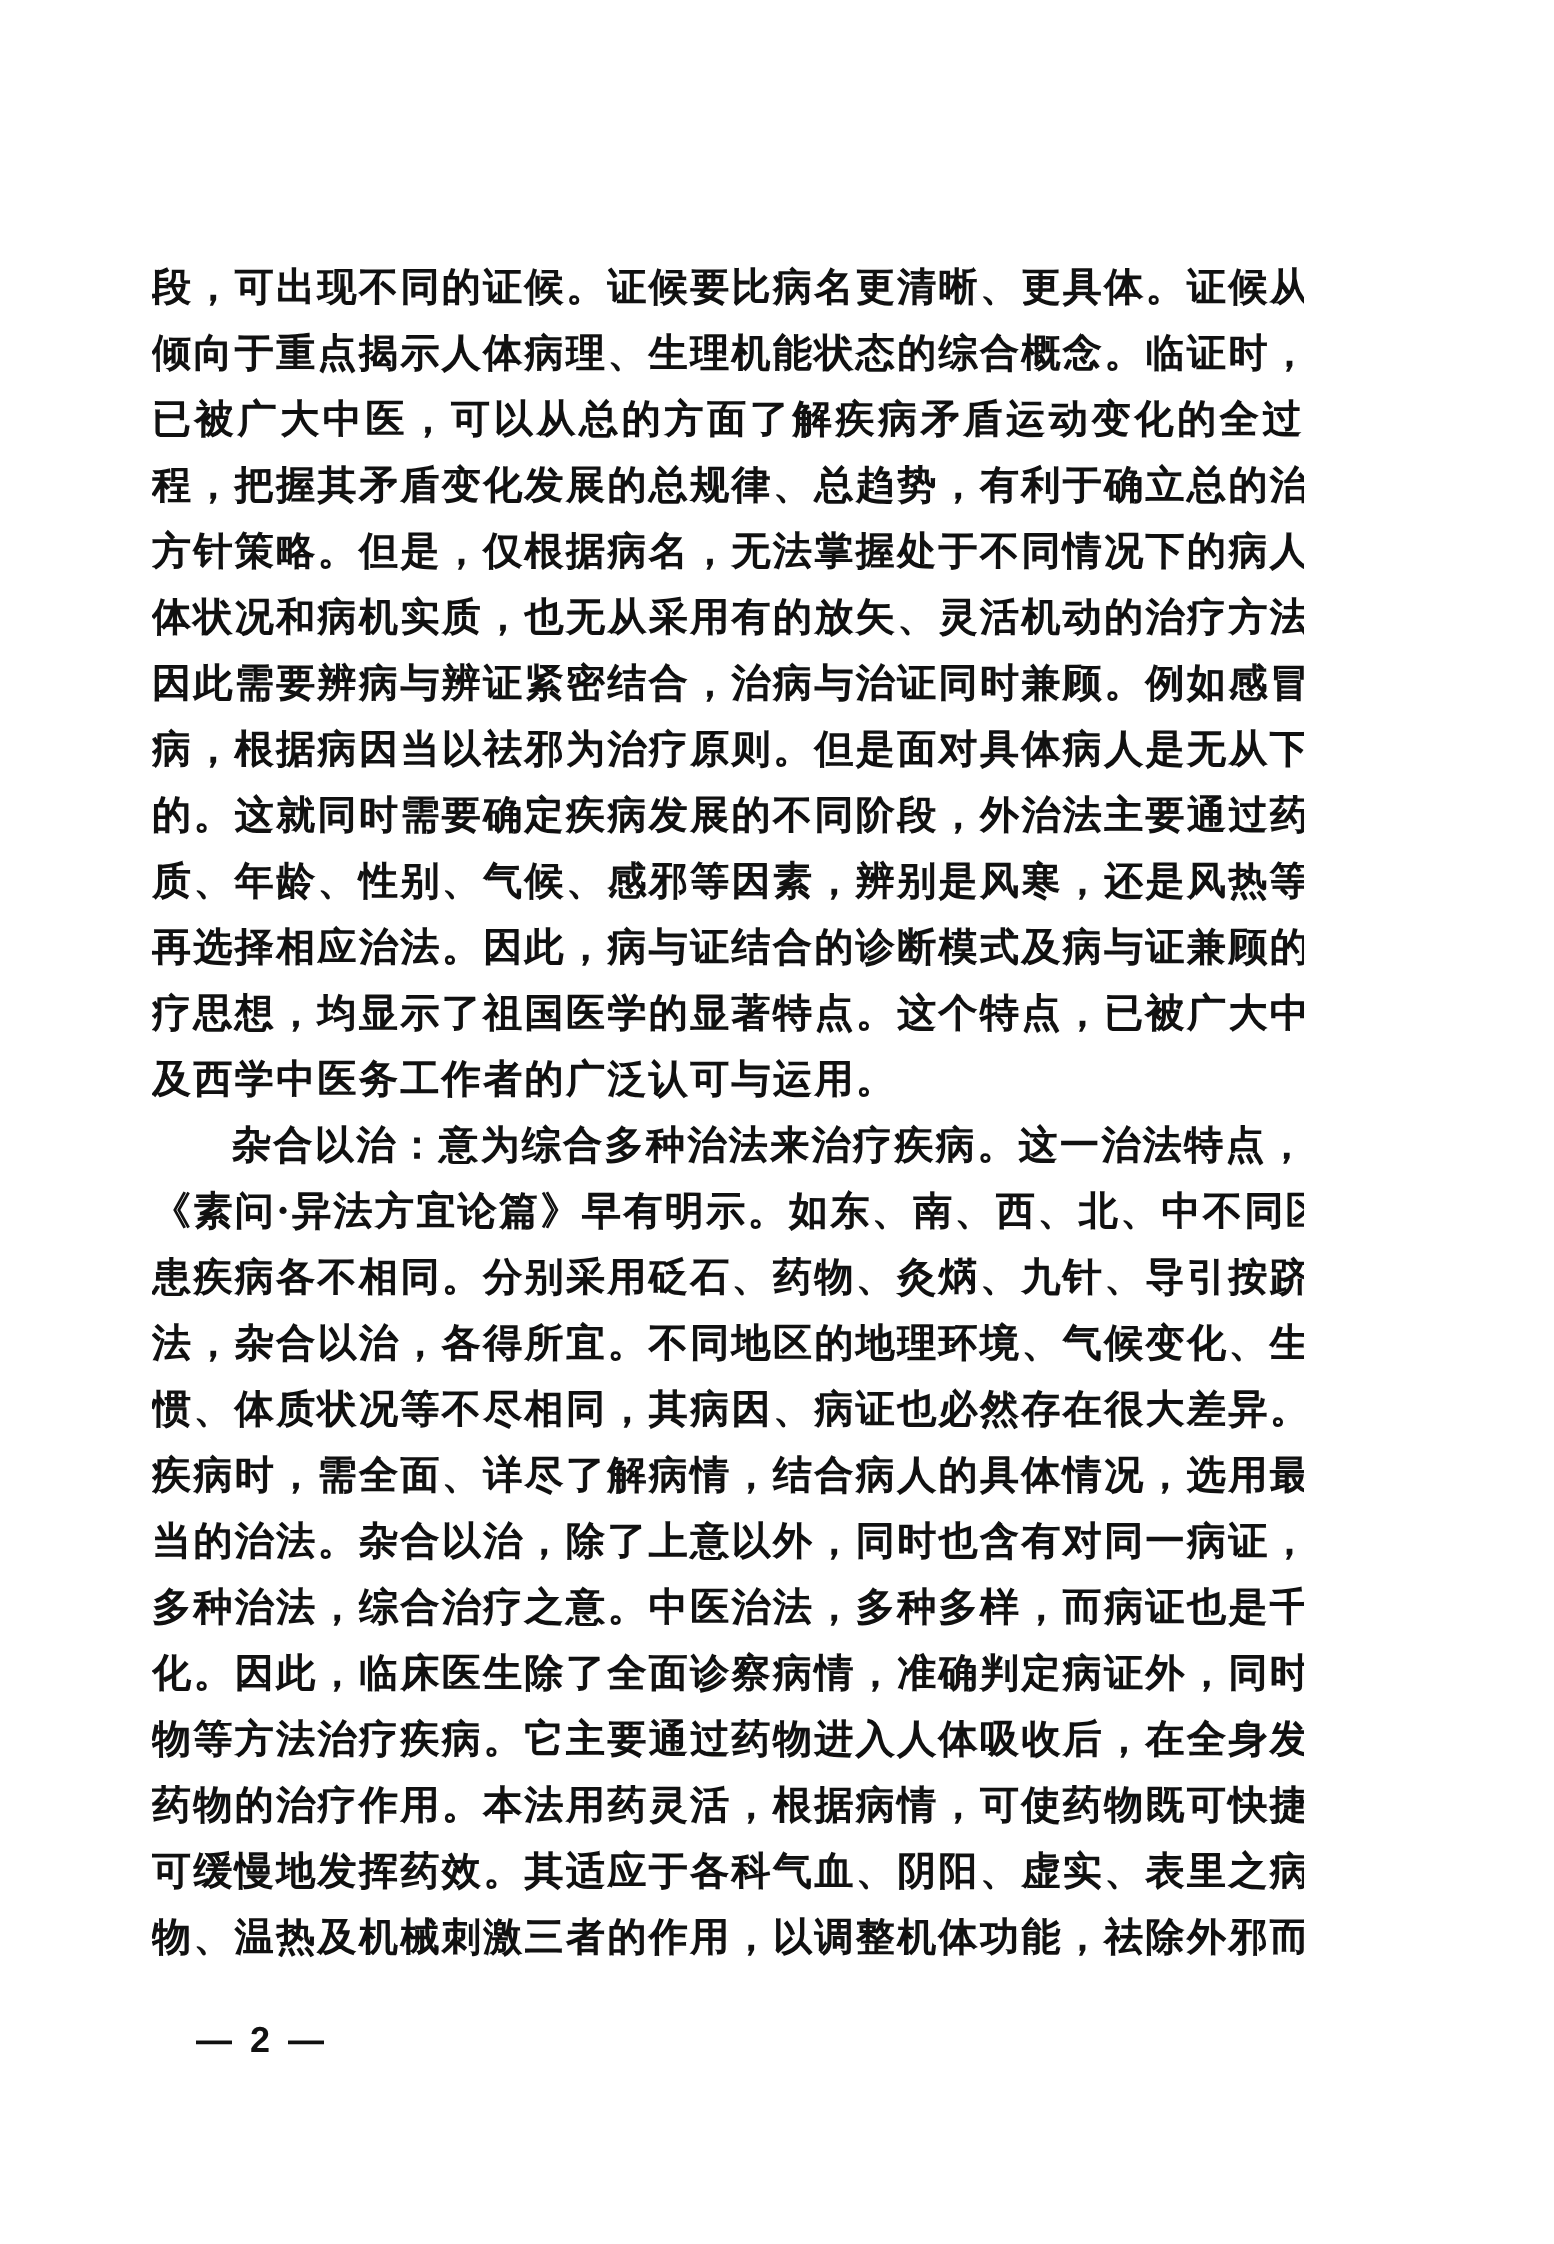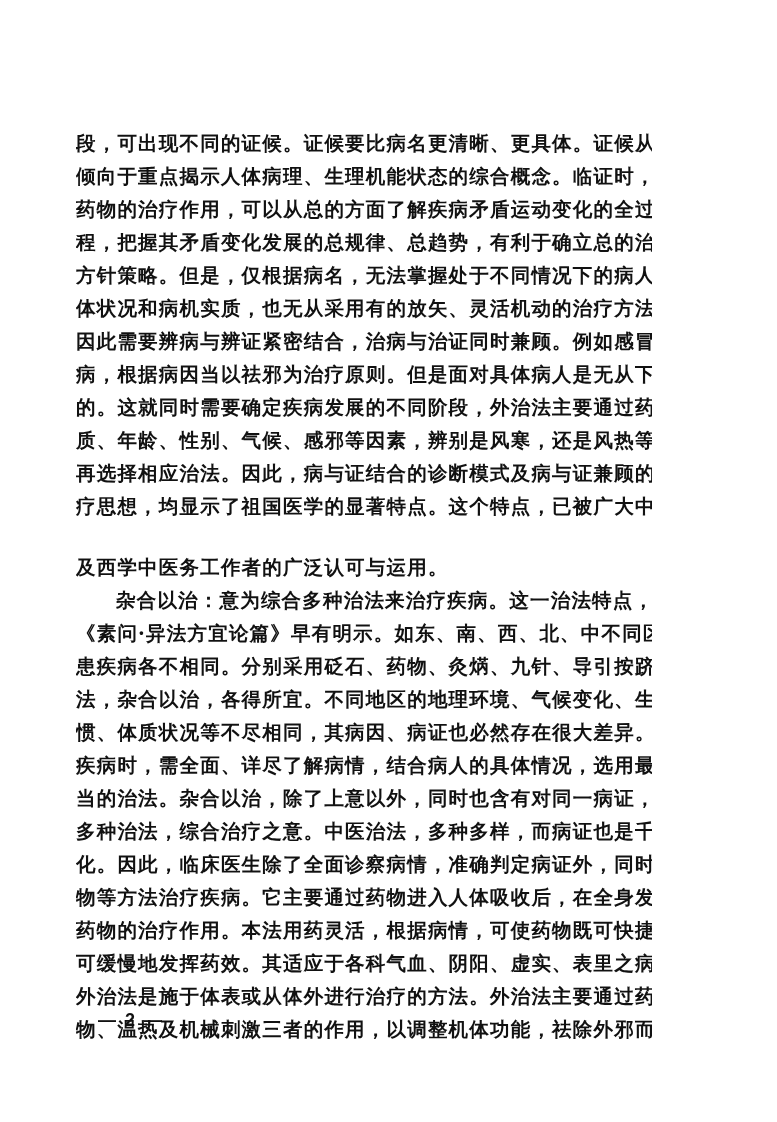--- a/index.html
+++ b/index.html
@@ -33,21 +33,20 @@
       font-size: 19.5px;
       font-weight: bold;
       white-space: nowrap;
       letter-spacing: 1.2px;
       text-align: justify;
       text-align-last: justify;
       overflow: hidden;
     }
     .line.last {
       text-align-last: left;
-      margin-top: 28px;
     }
     .line.indent {
       padding-left: 40px;
     }
     .page-number {
       position: absolute;
       left: 98px;
       top: 1008px;
       font-size: 18px;
       line-height: 24px;
@@ -59,21 +58,21 @@
   </style>
 </head>
 <body>
 
 <div class="page">
   <div class="body-text">
 
     <div>
       <div class="line">段，可出现不同的证候。证候要比病名更清晰、更具体。证候从一</div>
       <div class="line">倾向于重点揭示人体病理、生理机能状态的综合概念。临证时，正</div>
-      <div class="line">药物的治疗作用，可以从总的方面了解疾病矛盾运动变化的全过</div>
+      <div class="line">已被广大中医，可以从总的方面了解疾病矛盾运动变化的全过</div>
       <div class="line">程，把握其矛盾变化发展的总规律、总趋势，有利于确立总的治疗</div>
       <div class="line">方针策略。但是，仅根据病名，无法掌握处于不同情况下的病人，具</div>
       <div class="line">体状况和病机实质，也无从采用有的放矢、灵活机动的治疗方法。</div>
       <div class="line">因此需要辨病与辨证紧密结合，治病与治证同时兼顾。例如感冒一</div>
       <div class="line">病，根据病因当以祛邪为治疗原则。但是面对具体病人是无从下手</div>
       <div class="line">的。这就同时需要确定疾病发展的不同阶段，外治法主要通过药</div>
       <div class="line">质、年龄、性别、气候、感邪等因素，辨别是风寒，还是风热等证候，</div>
       <div class="line">再选择相应治法。因此，病与证结合的诊断模式及病与证兼顾的治</div>
       <div class="line">疗思想，均显示了祖国医学的显著特点。这个特点，已被广大中医</div>
       <div class="line last">及西学中医务工作者的广泛认可与运用。</div>
@@ -85,19 +84,18 @@
       <div class="line">患疾病各不相同。分别采用砭石、药物、灸焫、九针、导引按跻等</div>
       <div class="line">法，杂合以治，各得所宜。不同地区的地理环境、气候变化、生活习</div>
       <div class="line">惯、体质状况等不尽相同，其病因、病证也必然存在很大差异。诊治</div>
       <div class="line">疾病时，需全面、详尽了解病情，结合病人的具体情况，选用最为适</div>
       <div class="line">当的治法。杂合以治，除了上意以外，同时也含有对同一病证，采取</div>
       <div class="line">多种治法，综合治疗之意。中医治法，多种多样，而病证也是千变万</div>
       <div class="line">化。因此，临床医生除了全面诊察病情，准确判定病证外，同时需要</div>
       <div class="line">物等方法治疗疾病。它主要通过药物进入人体吸收后，在全身发挥</div>
       <div class="line">药物的治疗作用。本法用药灵活，根据病情，可使药物既可快捷，又</div>
       <div class="line">可缓慢地发挥药效。其适应于各科气血、阴阳、虚实、表里之病证。</div>
-      <div class="line">外治法是施于体表或从体外进行治疗的方法。外治法主要通过药</div>
       <div class="line">物、温热及机械刺激三者的作用，以调整机体功能，祛除外邪而达</div>
     </div>
   </div>
 
   <div class="page-number">— 2 —</div>
 </div>
 
 </body></html>

